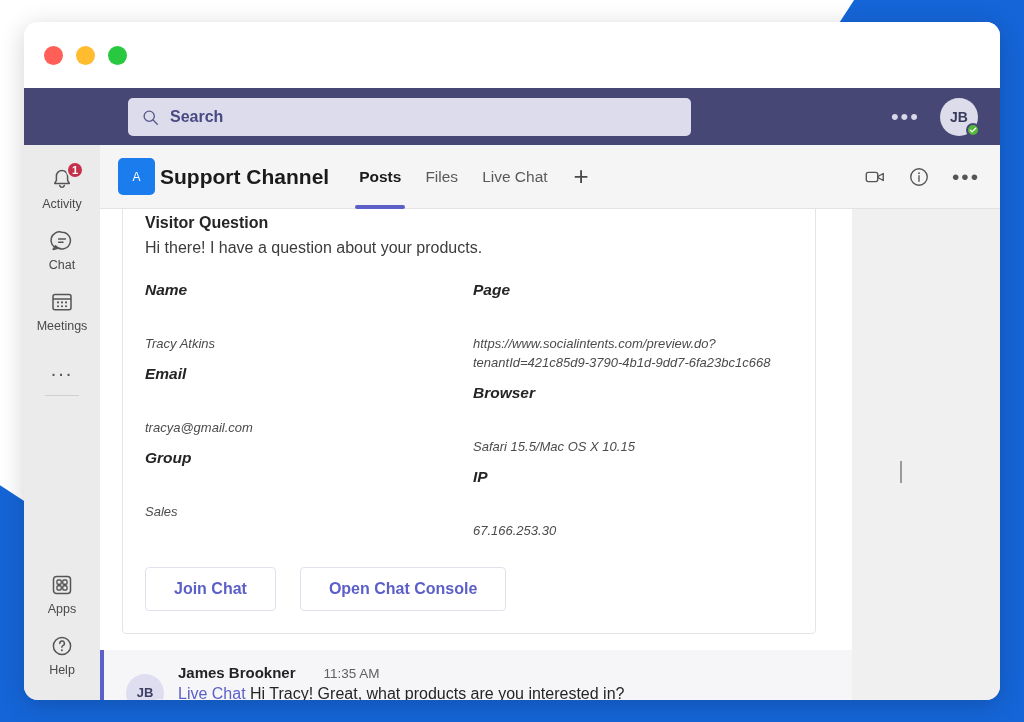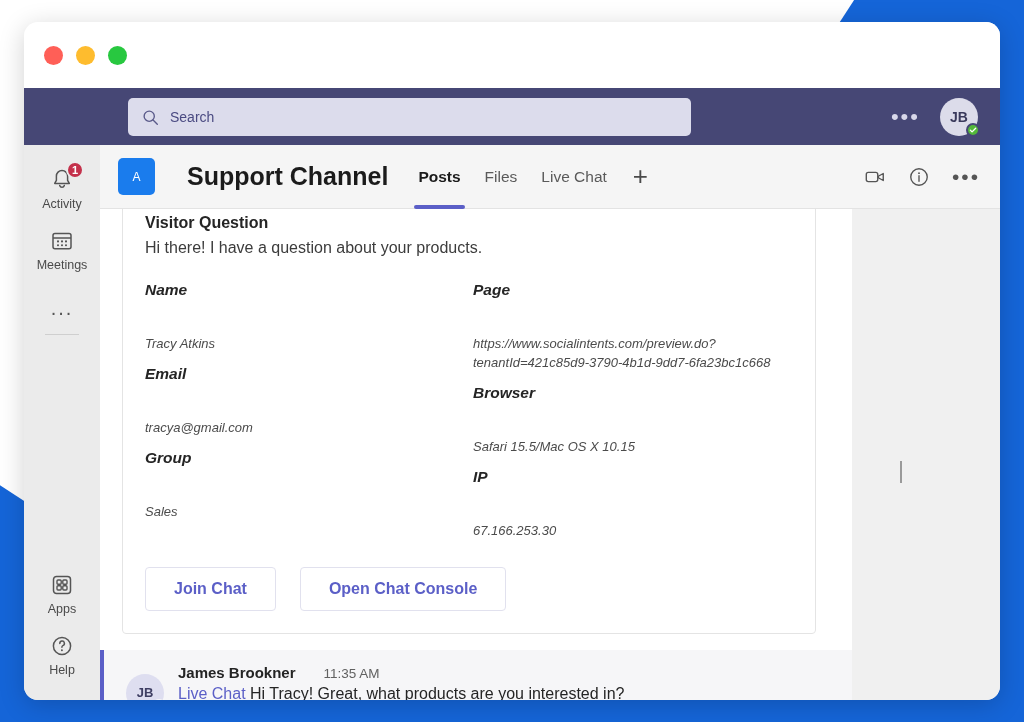--- a/index.html
+++ b/index.html
@@ -58,21 +58,21 @@
     height: 57px; background: #464775; display: flex; align-items: center;
     position: relative;
   }
   .search-box {
     position: absolute; left: 104px; top: 10px;
     width: 563px; height: 38px;
     background: #dcdcec; border-radius: 5px;
     display: flex; align-items: center; padding-left: 14px; gap: 11px;
   }
   .search-box .mag { width: 17px; height: 17px; flex: 0 0 auto; }
-  .search-text { color: #4a4a82; font-size: 14px; }
+  .search-text { color: #4a4a82; font-size: 16px; font-weight: bold; }
   .topbar-right {
     position: absolute; right: 22px; top: 0; height: 57px;
     display: flex; align-items: center; gap: 20px;
   }
   .topbar-ellipsis { color: #d8d8ea; font-size: 22px; letter-spacing: 2px; line-height: 1; }
   .avatar-top {
     position: relative; width: 38px; height: 38px; border-radius: 50%;
     background: #dcdcea; color: #3a3a5c; font-size: 14px; font-weight: 700;
     display: flex; align-items: center; justify-content: center;
   }
@@ -122,21 +122,21 @@
     height: 64px; background: #f5f5f5; display: flex; align-items: center;
     padding: 0 20px 0 18px; gap: 0; border-bottom: 1px solid #e3e3e3;
     position: relative;
   }
   .team-avatar {
     width: 37px; height: 37px; border-radius: 5px; background: #1a7ced;
     color: #fff; font-size: 12px; display: flex; align-items: center;
     justify-content: center; flex: 0 0 auto;
   }
   .chan-title {
-    font-size: 25px; font-weight: 700; color: #1b1b1b; margin-left: 32px;
+    font-size: 21px; font-weight: 700; color: #1b1b1b; margin-left: 5px;
     white-space: nowrap;
   }
   .tabs { display: flex; align-items: center; gap: 0; margin-left: 18px; height: 64px; }
   .tab {
     font-size: 15.5px; color: #5a5a5a; padding: 0 12px;
     height: 64px; display: flex; align-items: center; position: relative;
     white-space: nowrap;
     text-align: center;
   }
   .tab.active { color: #1b1b1b; font-weight: 700; }
@@ -248,20 +248,30 @@
           <div class="ico">
             <svg viewBox="0 0 26 26" width="26" height="26">
               <path d="M13 3.5a5.6 5.6 0 0 0-5.6 5.6v4.2l-1.7 3.1h14.6l-1.7-3.1V9.1A5.6 5.6 0 0 0 13 3.5z" fill="none" stroke="#555" stroke-width="1.5" stroke-linejoin="round"></path>
               <path d="M10.7 18.5a2.4 2.4 0 0 0 4.6 0" fill="none" stroke="#555" stroke-width="1.5" stroke-linecap="round"></path>
             </svg>
           </div>
           <div class="badge">1</div>
           <div class="rail-label">Activity</div>
         </div>
 
+        <div class="rail-item">
+          <div class="ico">
+            <svg viewBox="0 0 26 26" width="26" height="26">
+              <path d="M13 4.2a8.4 8.4 0 1 1-6.6 13.6l-2.3 3.6 3.9-1a8.4 8.4 0 0 1 5-16.2z" fill="none" stroke="#555" stroke-width="1.5" stroke-linejoin="round"></path>
+              <line x1="9.6" y1="11" x2="16.4" y2="11" stroke="#555" stroke-width="1.5" stroke-linecap="round"></line>
+              <line x1="9.6" y1="14.2" x2="14" y2="14.2" stroke="#555" stroke-width="1.5" stroke-linecap="round"></line>
+            </svg>
+          </div>
+          <div class="rail-label">Chat</div>
+        </div>
 
 
         <div class="rail-item">
           <div class="ico">
             <svg viewBox="0 0 26 26" width="26" height="26">
               <rect x="4" y="5.4" width="18" height="15.4" rx="2" fill="none" stroke="#555" stroke-width="1.5"></rect>
               <line x1="4" y1="10" x2="22" y2="10" stroke="#555" stroke-width="1.5"></line>
               <circle cx="9" cy="13.4" r="1.05" fill="#555"></circle>
                 <circle cx="13" cy="13.4" r="1.05" fill="#555"></circle>
                 <circle cx="17" cy="13.4" r="1.05" fill="#555"></circle>

